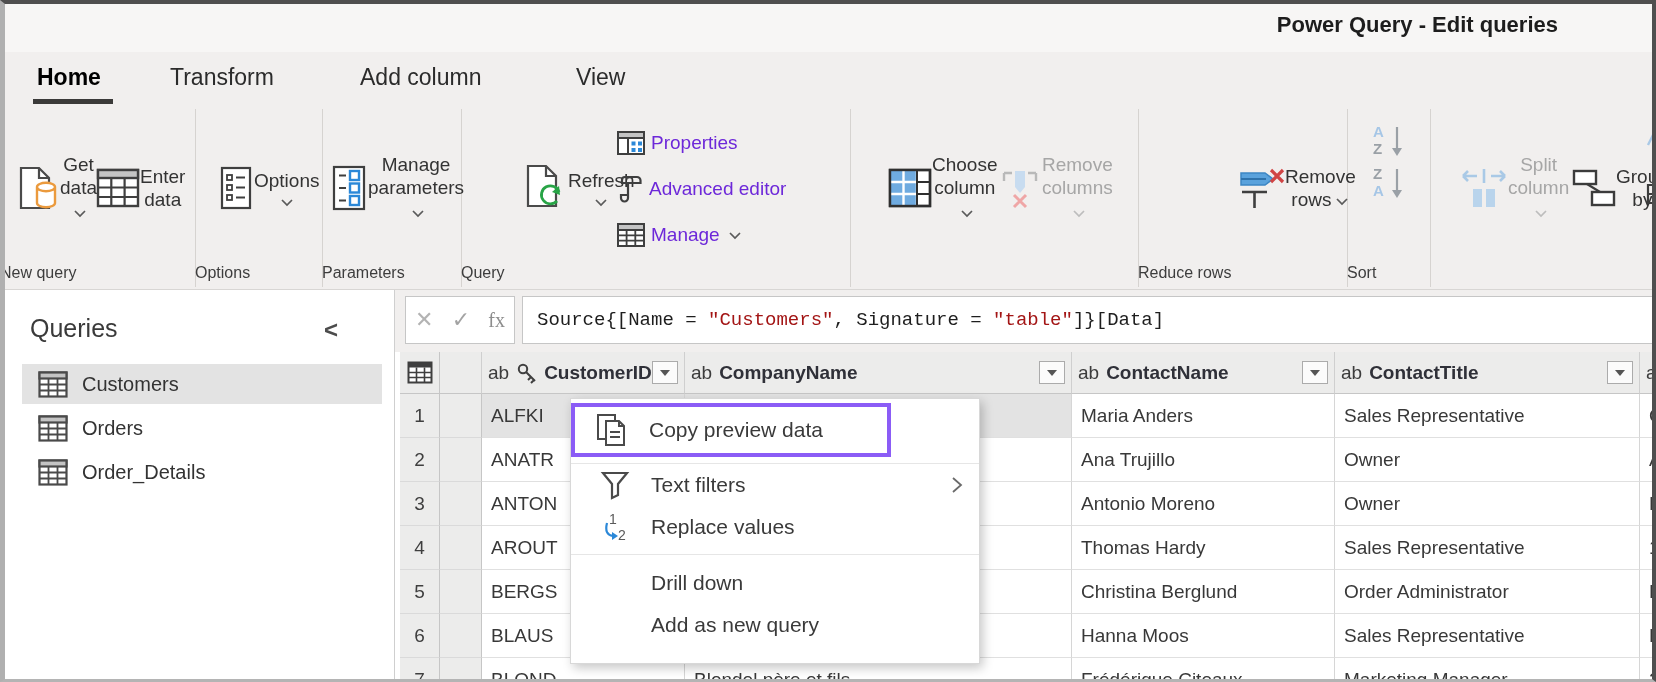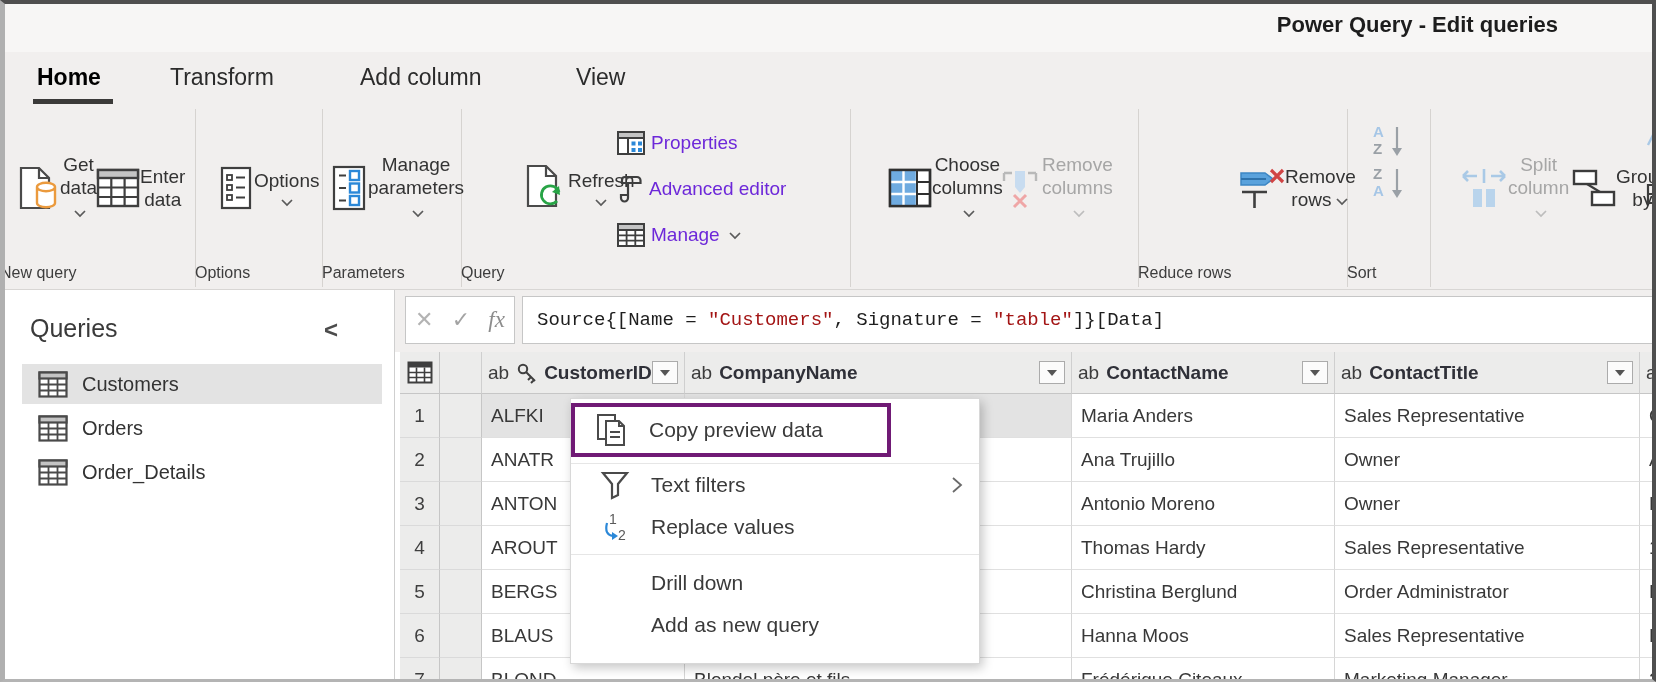--- a/index.html
+++ b/index.html
@@ -37,21 +37,21 @@
   svg.chev{width:14px;height:9px;}
   
   #fxzone{position:absolute;left:395px;top:290px;width:1261px;height:62px;background:#f1efee;}
   #fxbuttons{position:absolute;left:10px;top:6px;width:110px;height:48px;background:#fff;border:1px solid #c6c6c6;box-sizing:border-box;display:flex;align-items:center;justify-content:space-around;}
   #formulabox{position:absolute;left:127px;top:6px;width:1134px;height:48px;background:#fff;border:1px solid #c6c6c6;box-sizing:border-box;
      font-family:"Liberation Mono","DejaVu Sans Mono",monospace;font-size:19px;line-height:46px;padding-left:14px;white-space:nowrap;overflow:hidden;}
   #formulabox .str{color:#a31515;}
   #formulabox .plain{color:#1e1e1e;}
   .fxglyph{font-size:22px;color:#b3b3b3;}
   .fxglyph.check{color:#a3a3a3;}
-  .fxglyph.fx{font-family:"Liberation Serif",serif;font-style:italic;font-size:23px;color:#8d8d8d;}
+  .fxglyph.fx{font-family:"Liberation Serif",serif;font-size:20px;color:#8d8d8d;}
   
   #sidebar{position:absolute;left:0;top:290px;width:395px;height:392px;background:#fff;border-right:1px solid #cfcfcf;box-sizing:border-box;}
   #sidebar .paneltitle{position:absolute;left:30px;top:24px;font-size:25px;color:#3a3a3a;}
   #sidebar .collapse{position:absolute;left:324px;top:26px;font-size:24px;font-weight:600;color:#4c4c4c;cursor:default;}
   .qitem{position:absolute;left:22px;width:360px;height:40px;display:flex;align-items:center;cursor:default;}
   .qitem.selected{background:#e3e3e3;}
   .qitem .qicon{margin-left:16px;display:flex;}
   .qitem .qlabel{margin-left:14px;font-size:20px;color:#333;}
   
   #grid{position:absolute;left:400px;top:352px;width:1256px;height:330px;overflow:hidden;background:#fff;display:grid;
@@ -65,21 +65,21 @@
   .corner{background:#ececeb;border-right:1px solid #c6c6c6;border-bottom:1px solid #c6c6c6;display:flex;align-items:center;justify-content:center;}
   .rnum{background:#ececeb;border-right:1px solid #c6c6c6;border-bottom:1px solid #dadada;font-size:19px;color:#3f3f3f;display:flex;align-items:center;justify-content:center;}
   .cell{border-right:1px solid #d6d6d6;border-bottom:1px solid #e0e0e0;font-size:19px;color:#383838;line-height:43px;padding-left:9px;white-space:nowrap;overflow:hidden;box-sizing:border-box;}
   .cell.sel{background:#e3e3e3;}
   .cell.last{border-right:none;}
   
   #contextmenu{position:absolute;left:570px;top:398px;width:410px;height:266px;background:#fff;border:1px solid #d8d8d8;box-sizing:border-box;z-index:30;box-shadow:3px 4px 10px rgba(0,0,0,.22);}
   .cm-item{height:42px;display:flex;align-items:center;position:relative;cursor:default;}
   .cm-ic{width:44px;margin-left:22px;display:flex;justify-content:center;flex:none;}
   .cm-label{font-size:21px;color:#3a3a3a;margin-left:14px;white-space:nowrap;}
-  .cm-annotated{height:54px;width:320px;margin:4px 0 0 0;border:4px solid #701a75;box-sizing:border-box;display:flex;align-items:center;}
+  .cm-annotated{height:54px;width:320px;margin:4px 0 0 0;border:4px solid #8b5cf6;box-sizing:border-box;display:flex;align-items:center;}
   .cm-annotated .cm-ic{margin-left:16px;}
   .cm-sep{height:1px;background:#e6e6e6;margin-top:6px;}
   .cm-sub{position:absolute;right:16px;top:12px;}
   .cm-space{height:7px;}
   
   .frag{position:absolute;}
 </style>
 </head>
 <body>
 
@@ -210,21 +210,21 @@
     <div class="bigbtn" style="left:38px;width:105px">
       <div class="bicon">
         <svg width="44" height="40" viewBox="0 0 44 40">
             <rect x="2" y="2" width="40" height="36" fill="#fff" stroke="#2f2f2f" stroke-width="2.4"></rect>
             <rect x="2" y="2" width="27" height="36" fill="#6fabe0"></rect>
             <path d="M15.5,2 V38 M29,2 V38 M2,14 H42 M2,26 H42" stroke="#fff" stroke-width="2.4"></path>
             <rect x="2" y="2" width="40" height="36" fill="none" stroke="#2f2f2f" stroke-width="2.4"></rect>
             <path d="M29,2 V38 M29,14 H42 M29,26 H42" stroke="#2f2f2f" stroke-width="2"></path>
           </svg>
       </div>
-      <div class="blabel"><span>Choose columns</span><svg class="chev" viewBox="0 0 14 9">
+      <div class="blabel"><span>Choose column</span><svg class="chev" viewBox="0 0 14 9">
             <polyline points="2,2 7,7 12,2" fill="none" stroke="#5a5a5a" stroke-width="1.7"></polyline>
           </svg></div>
     </div>
     <div class="bigbtn disabled" style="left:148px;width:112px">
       <div class="bicon">
         <svg width="44" height="42" viewBox="0 0 44 42">
             <path d="M6,6 V14 M6,6 H14 M38,6 V14 M38,6 H30" stroke="#b9b9b9" stroke-width="2.4" fill="none"></path>
             <polygon points="17,4 27,4 27,20 22,26 17,20" fill="#c8dcf0"></polygon>
             <path d="M16,28 L28,40 M28,28 L16,40" stroke="#efa6a6" stroke-width="3"></path>
           </svg>

